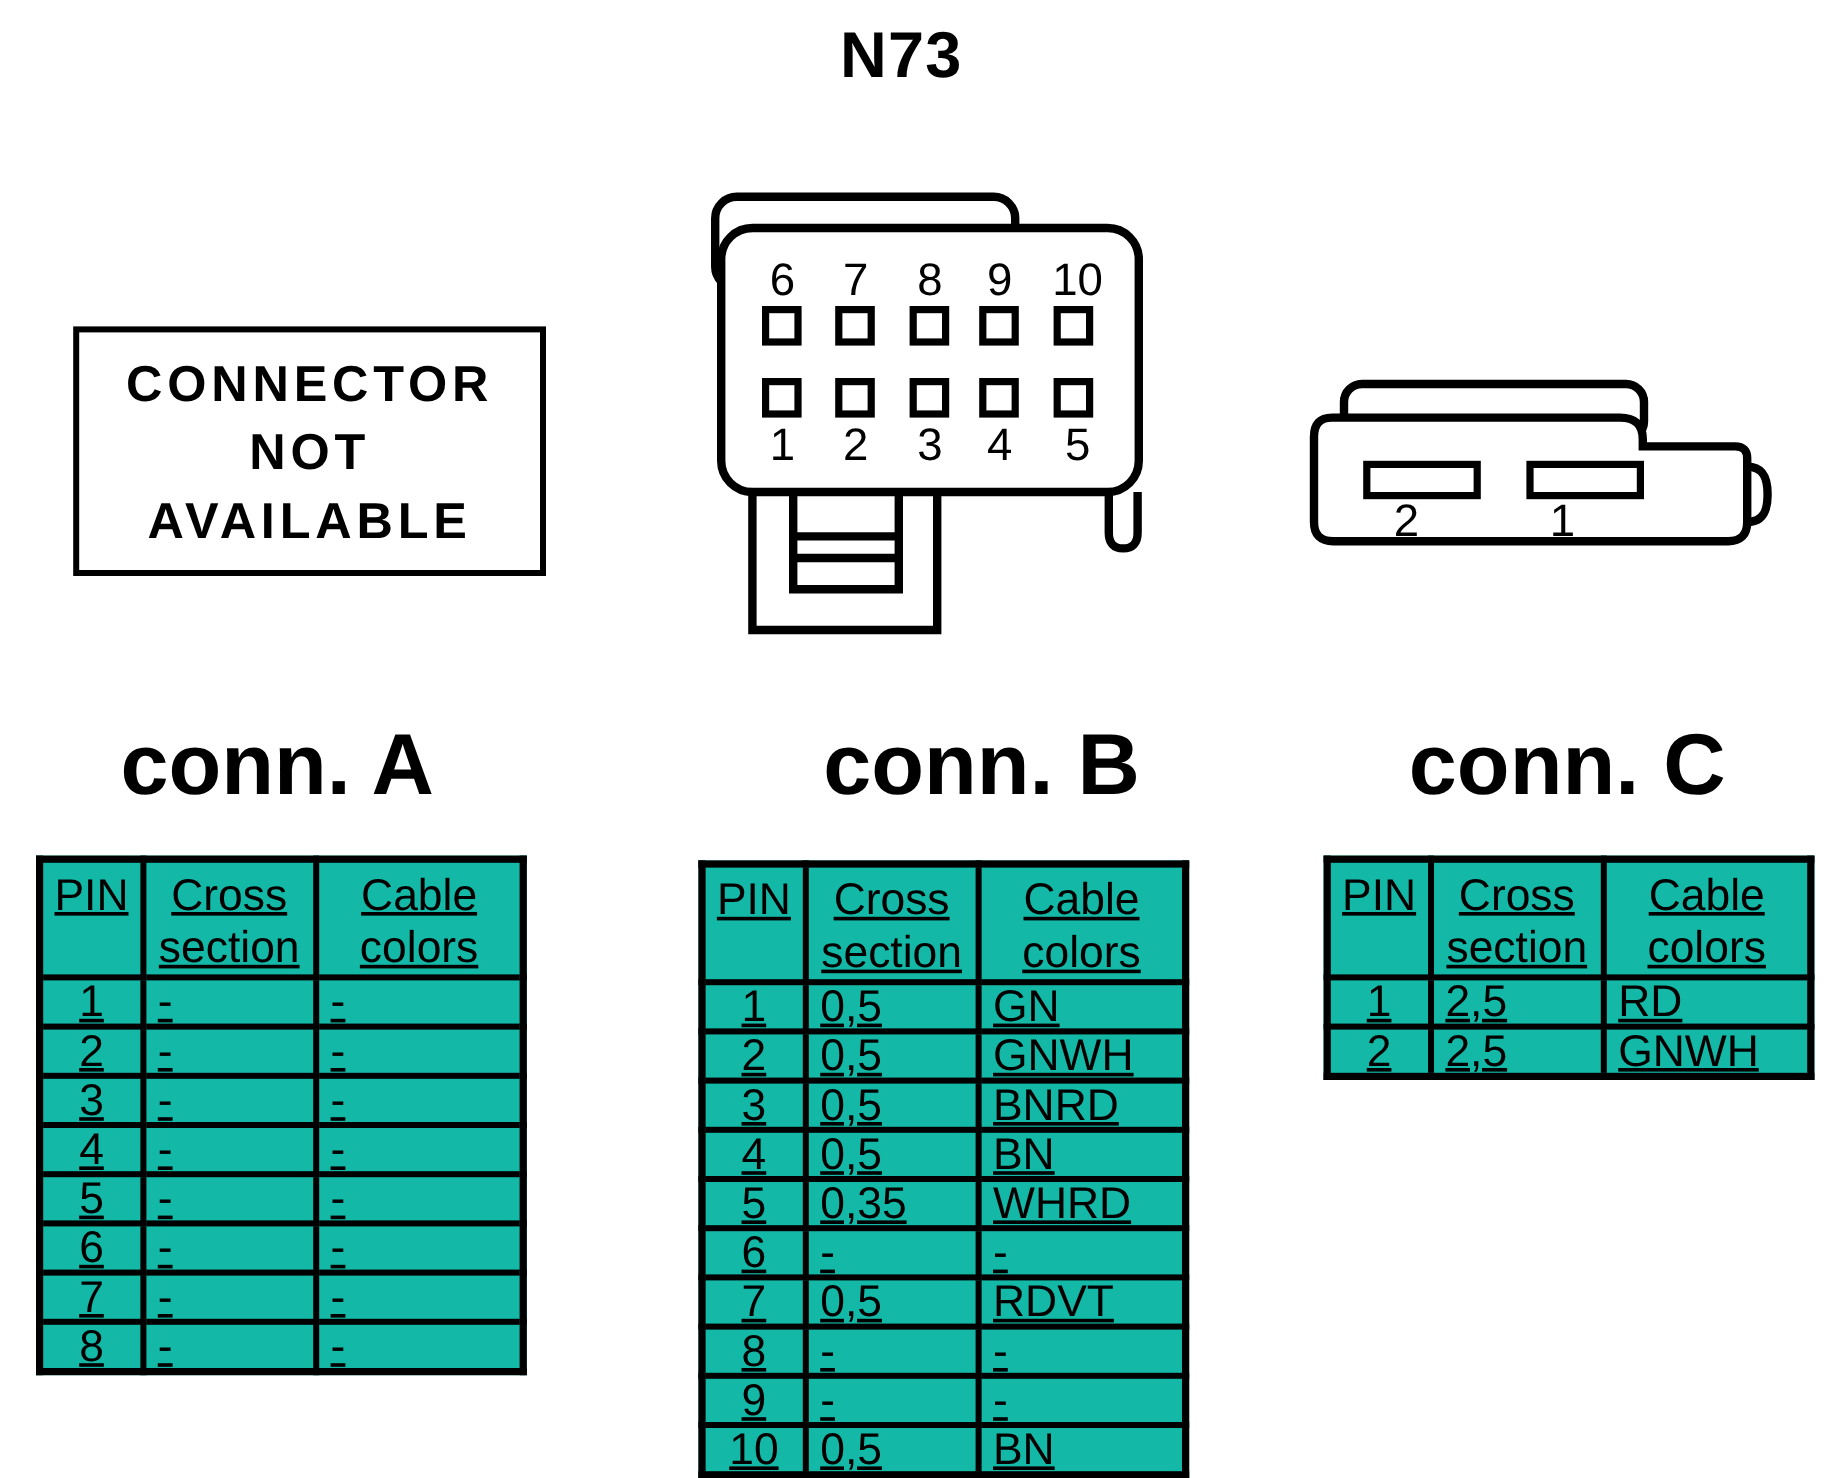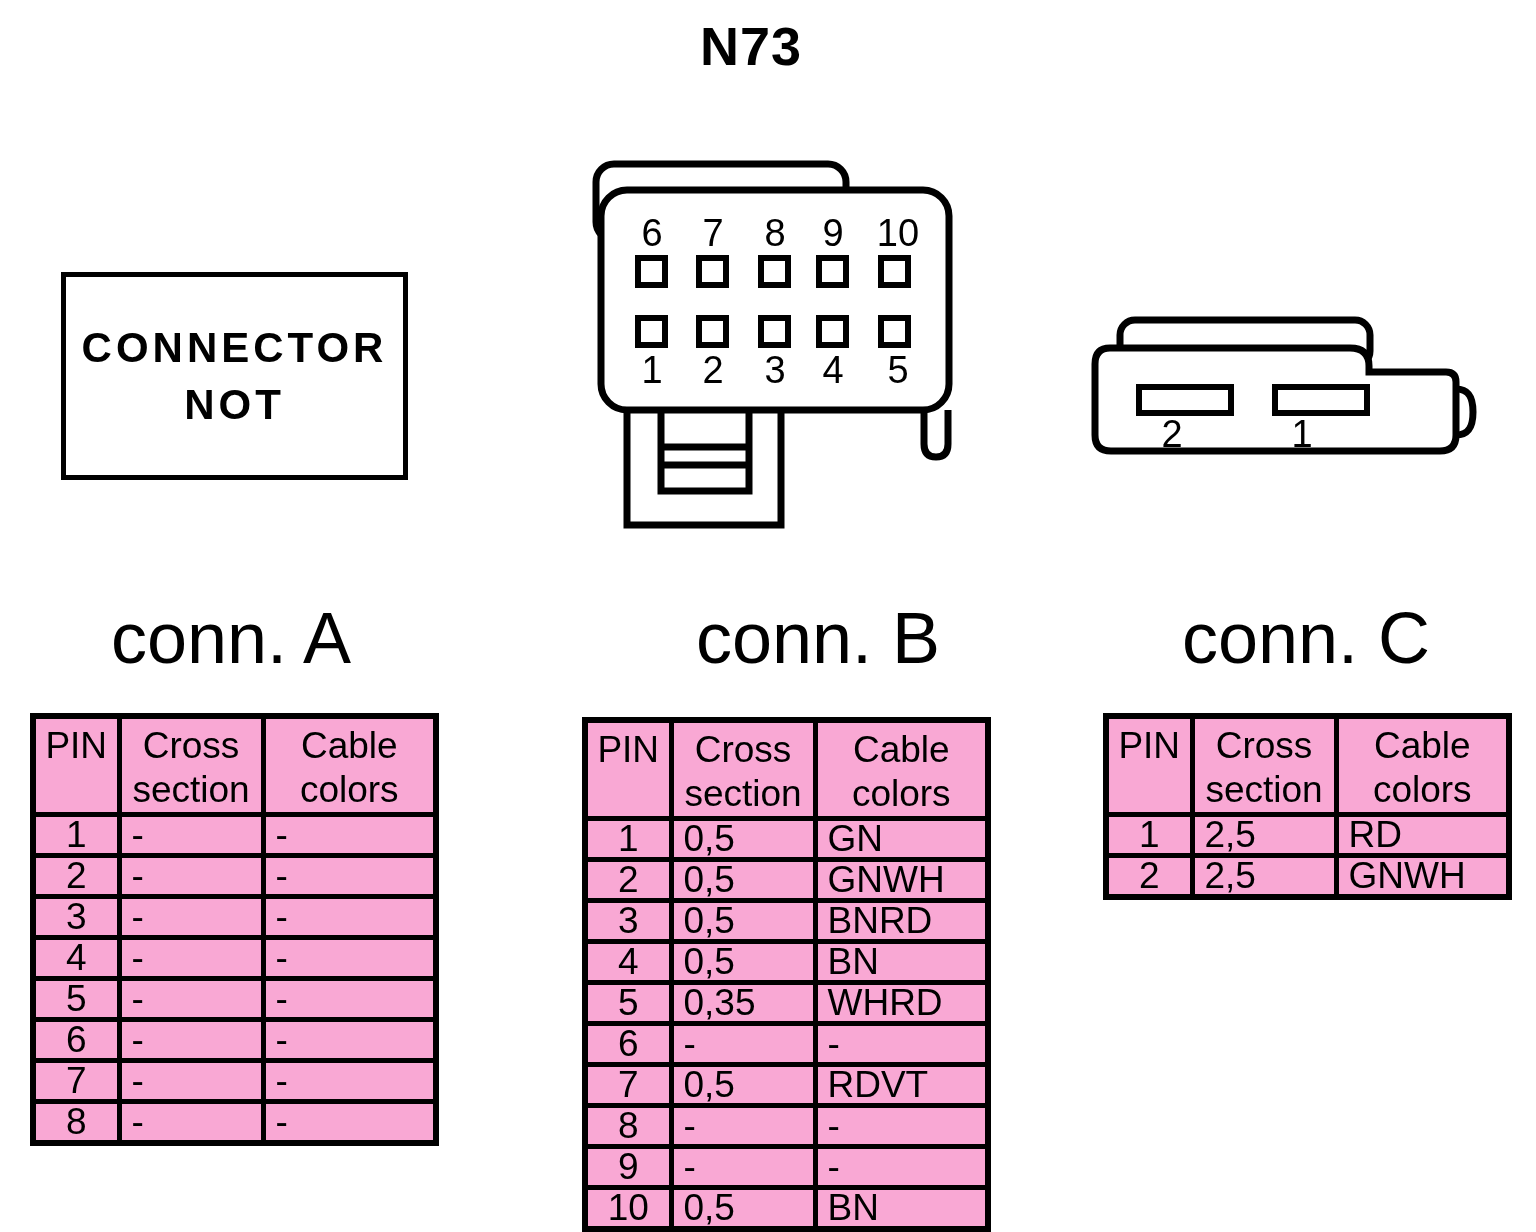--- a/index.html
+++ b/index.html
@@ -5,46 +5,46 @@
   html,body { margin:0; padding:0; background:#ffffff; }
   .page {
     position:relative; width:1536px; height:1232px; background:#ffffff;
     font-family:"Liberation Sans", sans-serif; color:#000; overflow:hidden;
   }
   .n73-title {
     position:absolute; left:581px; top:8px; width:340px; text-align:center;
     font-size:54px; font-weight:bold; line-height:76px; letter-spacing:1px;
   }
   .notice-box {
-    position:absolute; left:61px; top:272px; width:347px; height:208px;
+    position:absolute; left:61px; top:272px; width:394px; height:208px;
     border:5px solid #000; box-sizing:border-box;
     display:flex; flex-direction:column; justify-content:center;
     text-align:center; font-weight:bold; font-size:42px; line-height:57px;
     letter-spacing:4px;
   }
   .conn-title {
     position:absolute; top:598px; width:420px; text-align:center;
-    font-size:72px; font-weight:normal; line-height:80px;
+    font-size:72px; font-weight:bold; line-height:80px;
   }
   #title-a { left:21px; }
   #title-b { left:608px; }
   #title-c { left:1096px;text-align:center; }
 
   .conn-svg { position:absolute; }
   #conn-b-svg { left:590px; top:150px; }
   #conn-c-svg { left:1085px; top:315px; }
   .s  { fill:#ffffff; stroke:#000000; stroke-width:7; }
   .s6 { fill:#ffffff; stroke:#000000; stroke-width:6; }
   .ln { fill:none;    stroke:#000000; stroke-width:7; }
   .svg-num { font-size:38px; fill:#000000; text-anchor:middle;
              font-family:"Liberation Sans", sans-serif; }
 
   table.pin-table {
     position:absolute; border-collapse:collapse; table-layout:fixed;
-    background:#f9a8d4; font-size:37px; border:6px solid #000;
+    background:#14b8a6; font-size:37px; border:6px solid #000;text-decoration:underline;
   }
   .pin-table th, .pin-table td { border:5px solid #000; padding:0; }
   .pin-table th {
     font-weight:normal; vertical-align:top; text-align:center;
     line-height:44px; height:79px; padding-top:5px;
   }
   .pin-table td { height:36px; line-height:36px; }
   .pin-table td.c0 { text-align:center; }
   .pin-table td.c1, .pin-table td.c2 { text-align:left; padding-left:10px; }
   #table-a { left:30px;   top:713px; }
@@ -54,20 +54,21 @@
 </head>
 <body>
 
 <div class="page">
 
   <div class="n73-title">N73</div>
 
   <div class="notice-box">
     <div>CONNECTOR</div>
     <div>NOT</div>
+    <div>AVAILABLE</div>
   </div>
 
   <svg id="conn-b-svg" class="conn-svg" width="370" height="390" viewBox="0 0 370 390">
     <rect class="s" x="6" y="14" width="250" height="76" rx="18"></rect>
     <path class="s" d="M 37,260 L 37,375 L 191,375 L 191,260"></path>
     <path class="s" d="M 71,260 L 71,341 L 159,341 L 159,260"></path>
     <line class="ln" x1="71" y1="297" x2="159" y2="297"></line>
     <line class="ln" x1="71" y1="315" x2="159" y2="315"></line>
     <path class="s" d="M 334,260 L 334,294 Q 334,307 346,307 Q 358,307 358,294 L 358,260"></path>
     <rect class="s" x="11" y="40" width="348" height="220" rx="26"></rect>

